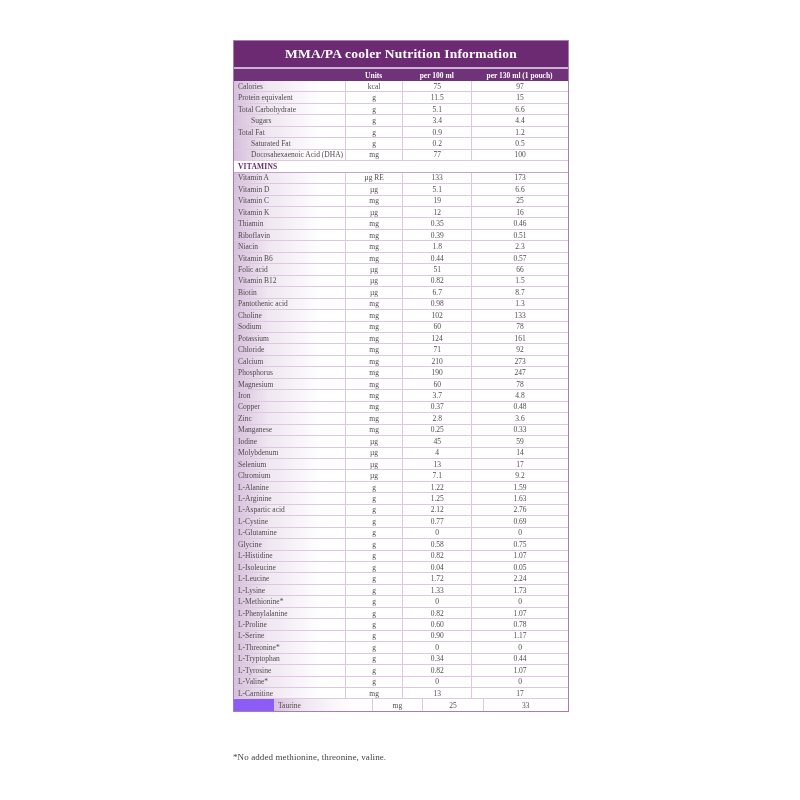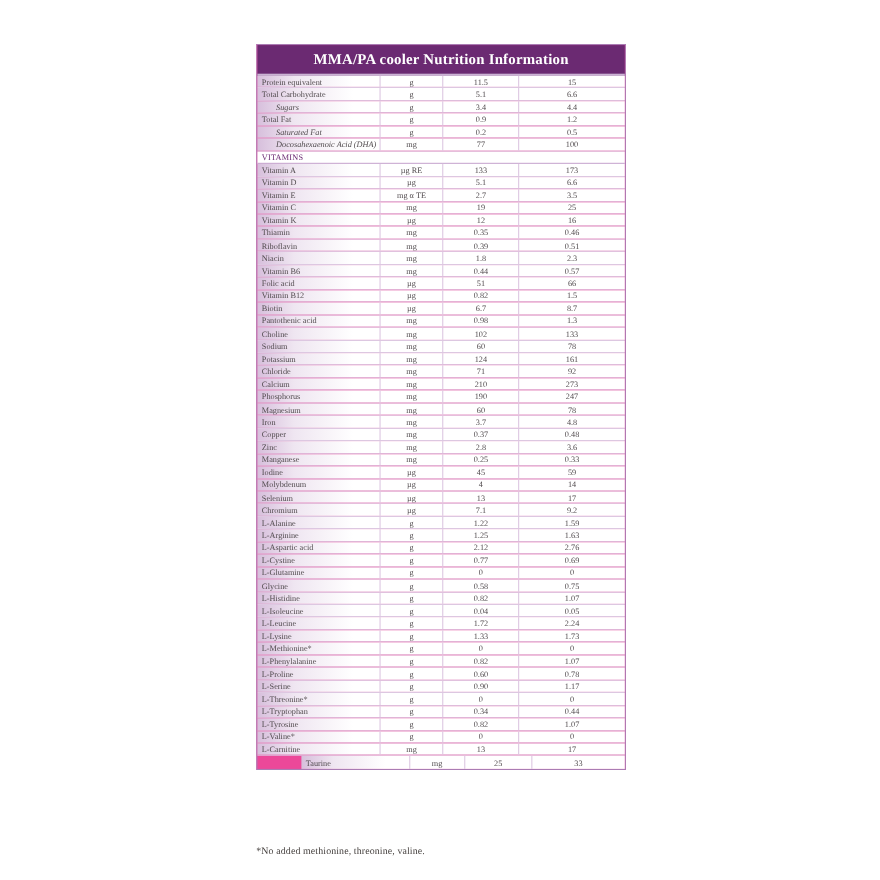--- a/index.html
+++ b/index.html
@@ -1,57 +1,69 @@
 <!DOCTYPE html>
 <html style="--header-bg: #6b2a72; --subheader-bg: #703278; --separator: #cab3d3; --outer-border: #aa7cb4; --border: #ddc7e1; --section-border: #c5a2ce; --section-text: #6b2a72; --row-text: #514b4e; --gradient-start: #d7bfdc;"><head>
 <meta charset="utf-8">
 <style>
   html,body{margin:0;padding:0;background:#ffffff;}
   .page{position:relative;width:800px;height:800px;background:#fff;overflow:hidden;
         font-family:"Liberation Serif","DejaVu Serif",serif;}
   .table-wrap{position:absolute;left:233px;top:40px;width:334px;
-        border:1px solid var(--outer-border,#aa7cb4);background:#ec4899;}
+        border:1px solid var(--outer-border,#aa7cb4);background:#8b5cf6;}
   .title{height:26px;line-height:26px;text-align:center;
         background:var(--header-bg,#6b2a72);color:#ffffff;
         font-weight:bold;font-size:13.5px;letter-spacing:.2px;
         border-bottom:2px solid var(--separator,#cab3d3);}
   .col-header{display:flex;height:12px;background:var(--subheader-bg,#703278);
         color:#fff;font-weight:bold;font-size:7.5px;}
   .col-header .cell{display:flex;align-items:center;justify-content:center;}
   .cell{box-sizing:border-box;overflow:hidden;white-space:nowrap;}
   .c-label{width:33.2%;}
   .c-units{width:17.2%;}
   .c-100{width:20.6%;}
   .c-130{width:29.0%;}
   .row{display:flex;height:11.46px;box-sizing:border-box;
         border-bottom:1px solid var(--border,#ddc7e1);
         background:linear-gradient(90deg,var(--gradient-start,#d7bfdc) 0%,#efe6f1 10%,#ffffff 26%);
         font-size:7.5px;color:var(--row-text,#514b4e);}
   .row:last-child{border-bottom:none;margin-left:40px;}
   .row .c-label{display:flex;align-items:center;padding-left:4px;}
-  .row .c-label.indent{padding-left:17px;font-style:italic;}
+  .row .c-label.indent{padding-left:17px;}
   .row .c-units,.row .c-100,.row .c-130{display:flex;align-items:center;justify-content:center;
         border-left:1px solid var(--border,#ddc7e1);}
   .section-row{display:flex;align-items:center;height:11.46px;box-sizing:border-box;
         background:#ffffff;border-bottom:1px solid var(--section-border,#c5a2ce);
-        color:var(--section-text,#6b2a72);font-weight:normal;font-size:7.5px;
+        color:var(--section-text,#6b2a72);font-weight:bold;font-size:7.5px;
         padding-left:4px;letter-spacing:.2px;text-align:center;}
-  .footnote{position:absolute;left:233px;top:768px;font-size:9px;
+  .footnote{position:absolute;left:233px;top:752px;font-size:9px;
         color:#46413f;letter-spacing:.1px;}
 </style>
 </head>
 <body>
 
 <div class="page">
 
   <div class="table-wrap">
     <div class="title">MMA/PA cooler Nutrition Information</div>
 
+    <div class="col-header">
+      <div class="cell c-label"></div>
+      <div class="cell c-units">Units</div>
+      <div class="cell c-100">per 100 ml</div>
+      <div class="cell c-130">per 130 ml (1 pouch)</div>
+    </div>
 
     <div id="table-body">
+        <div class="row">
+          <div class="cell c-label">Calories</div>
+          <div class="cell c-units">kcal</div>
+          <div class="cell c-100">75</div>
+          <div class="cell c-130">97</div>
+        </div>
         <div class="row">
           <div class="cell c-label">Protein equivalent</div>
           <div class="cell c-units">g</div>
           <div class="cell c-100">11.5</div>
           <div class="cell c-130">15</div>
         </div>
         <div class="row">
           <div class="cell c-label">Total Carbohydrate</div>
           <div class="cell c-units">g</div>
           <div class="cell c-100">5.1</div>
@@ -88,26 +100,20 @@
           <div class="cell c-100">133</div>
           <div class="cell c-130">173</div>
         </div>
         <div class="row">
           <div class="cell c-label">Vitamin D</div>
           <div class="cell c-units">µg</div>
           <div class="cell c-100">5.1</div>
           <div class="cell c-130">6.6</div>
         </div>
         <div class="row">
-          <div class="cell c-label">Vitamin E</div>
-          <div class="cell c-units">mg α TE</div>
-          <div class="cell c-100">2.7</div>
-          <div class="cell c-130">3.5</div>
-        </div>
-        <div class="row">
           <div class="cell c-label">Vitamin C</div>
           <div class="cell c-units">mg</div>
           <div class="cell c-100">19</div>
           <div class="cell c-130">25</div>
         </div>
         <div class="row">
           <div class="cell c-label">Vitamin K</div>
           <div class="cell c-units">µg</div>
           <div class="cell c-100">12</div>
           <div class="cell c-130">16</div>

